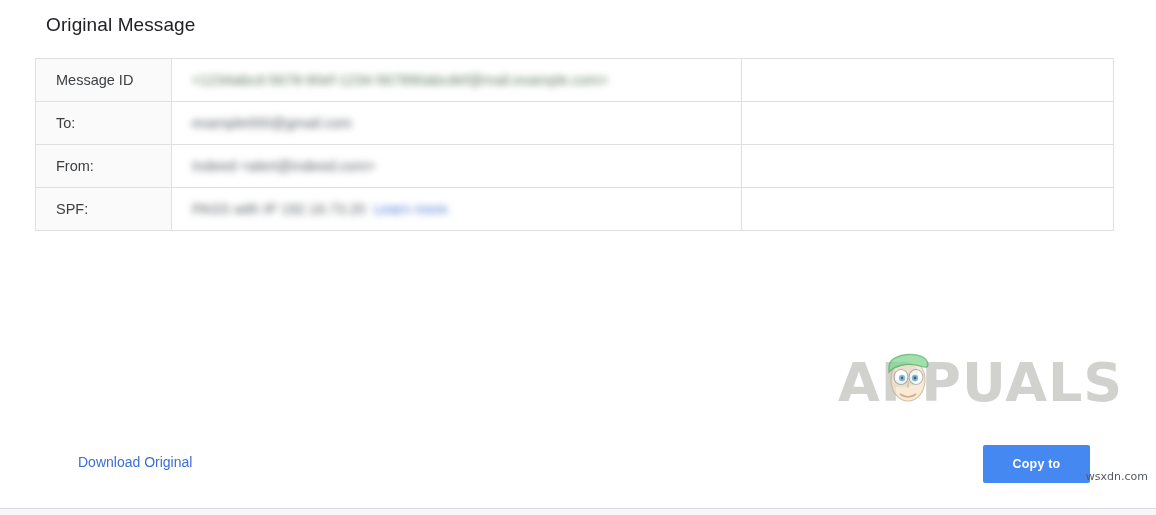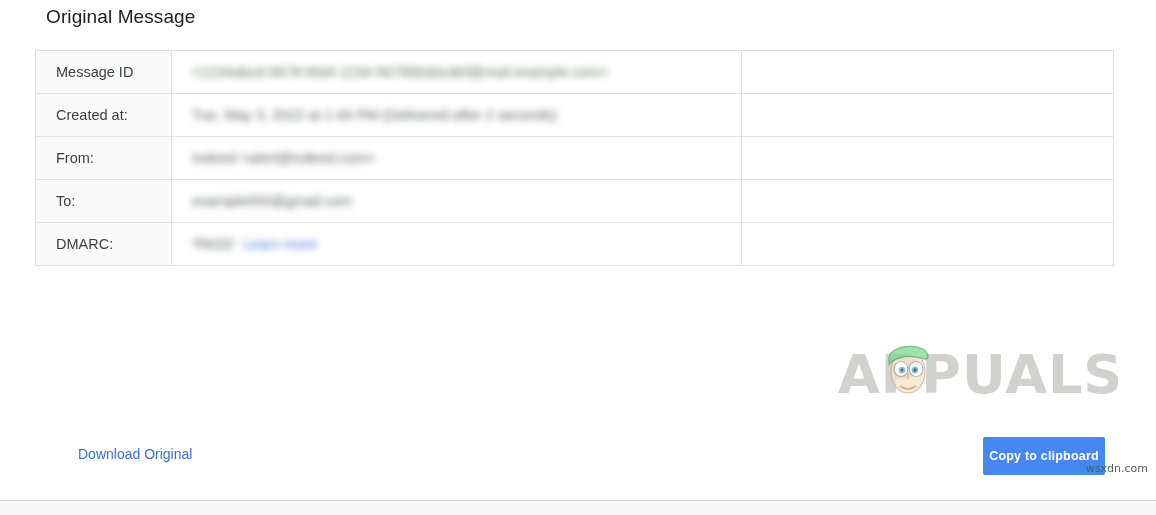--- a/index.html
+++ b/index.html
@@ -14,20 +14,21 @@
     font-family: "Liberation Sans", sans-serif;
     color: #202124;
     position: relative;
     overflow: hidden;
   }
 
   .page {
     position: absolute;
     inset: 0;
     background: #ffffff;
+    margin-top: 8px;
   }
 
   
   .page-title {
     position: absolute;
     left: 46px;
     top: 6px;
     font-size: 19px;
     font-weight: 400;
     color: #202124;
@@ -100,21 +101,21 @@
     color: #3b6fd4;
     text-decoration: none;
     cursor: pointer;
     white-space: nowrap;
   }
 
   .copy-btn {
     position: absolute;
     left: 983px;
     top: 437px;
-    width: 122px;
+    width: 107px;
     height: 38px;
     background: #4688f1;
     color: #ffffff;
     border: none;
     border-radius: 2px;
     font-family: "Liberation Sans", sans-serif;
     font-size: 12.5px;
     font-weight: 700;
     letter-spacing: .2px;
     cursor: pointer;
@@ -192,44 +193,37 @@
   <table class="msg-table">
     <tbody>
         <tr>
           <td class="col-label">Message ID</td>
           <td class="col-value">
             <span class="val-wrap"><span class="redacted green">&lt;1234abcd-5678-90ef-1234-567890abcdef@mail.example.com&gt;</span></span>
           </td>
           <td class="col-extra"></td>
         </tr>
         <tr>
-          <td class="col-label">Created at:</td>
-          <td class="col-value">
-            <span class="val-wrap"><span class="redacted">Tue, May 3, 2022 at 1:44 PM (Delivered after 2 seconds)</span></span>
+          <td class="col-label">To:</td>
+          <td class="col-value">
+            <span class="val-wrap"><span class="redacted">example000@gmail.com</span></span>
           </td>
           <td class="col-extra"></td>
         </tr>
         <tr>
           <td class="col-label">From:</td>
           <td class="col-value">
             <span class="val-wrap"><span class="redacted">Indeed &lt;alert@indeed.com&gt;</span></span>
           </td>
           <td class="col-extra"></td>
         </tr>
         <tr>
-          <td class="col-label">To:</td>
-          <td class="col-value">
-            <span class="val-wrap"><span class="redacted">example000@gmail.com</span></span>
-          </td>
-          <td class="col-extra"></td>
-        </tr>
-        <tr>
-          <td class="col-label">DMARC:</td>
-          <td class="col-value">
-            <span class="val-wrap"><span class="redacted">'PASS'</span><span>&nbsp;&nbsp;</span><span class="redacted link">Learn more</span></span>
+          <td class="col-label">SPF:</td>
+          <td class="col-value">
+            <span class="val-wrap"><span class="redacted">PASS with IP 192.16.73.20</span><span>&nbsp;&nbsp;</span><span class="redacted link">Learn more</span></span>
           </td>
           <td class="col-extra"></td>
         </tr>
       </tbody>
   </table>
 
   <div class="watermark">
     <div class="wm-text">APPUALS</div>
     <svg class="wm-face" viewBox="0 0 56 62">
       <ellipse cx="28" cy="36" rx="17" ry="21" fill="#f6e3c8" stroke="#c9b192" stroke-width="1.2"></ellipse>

